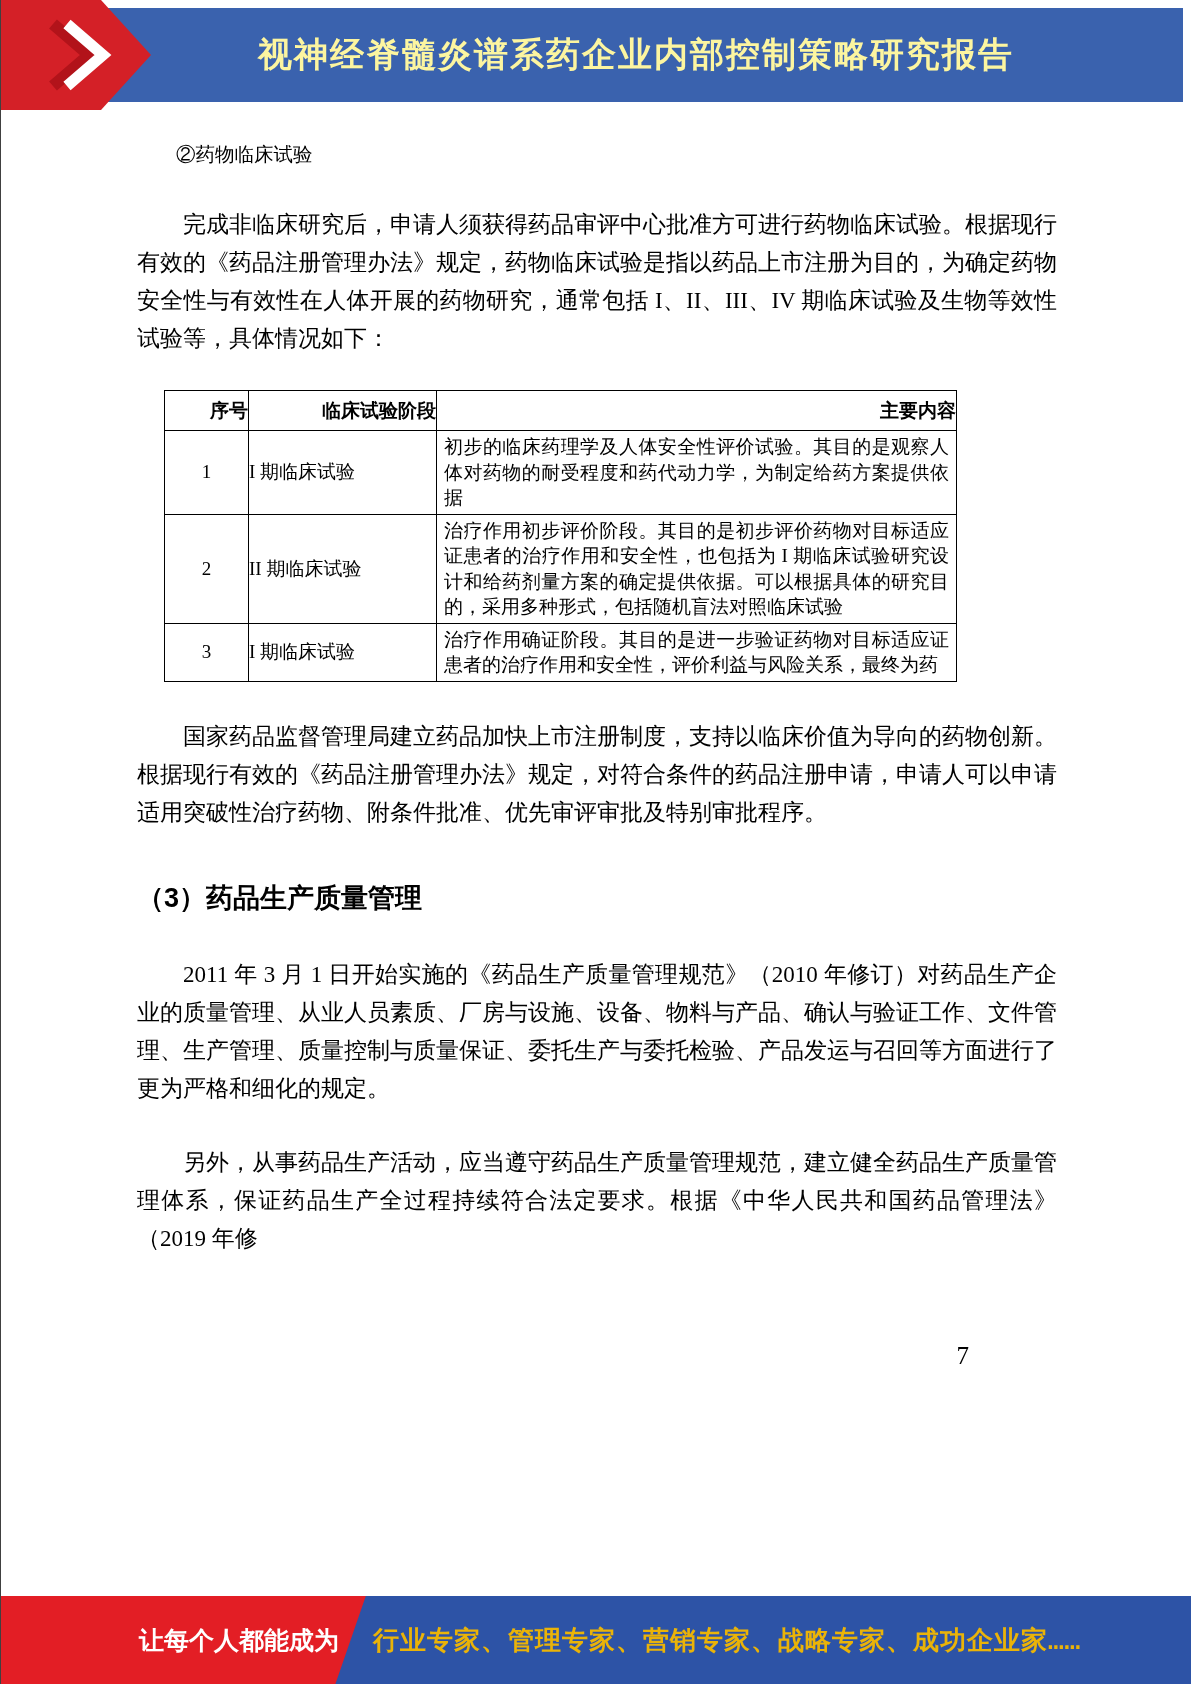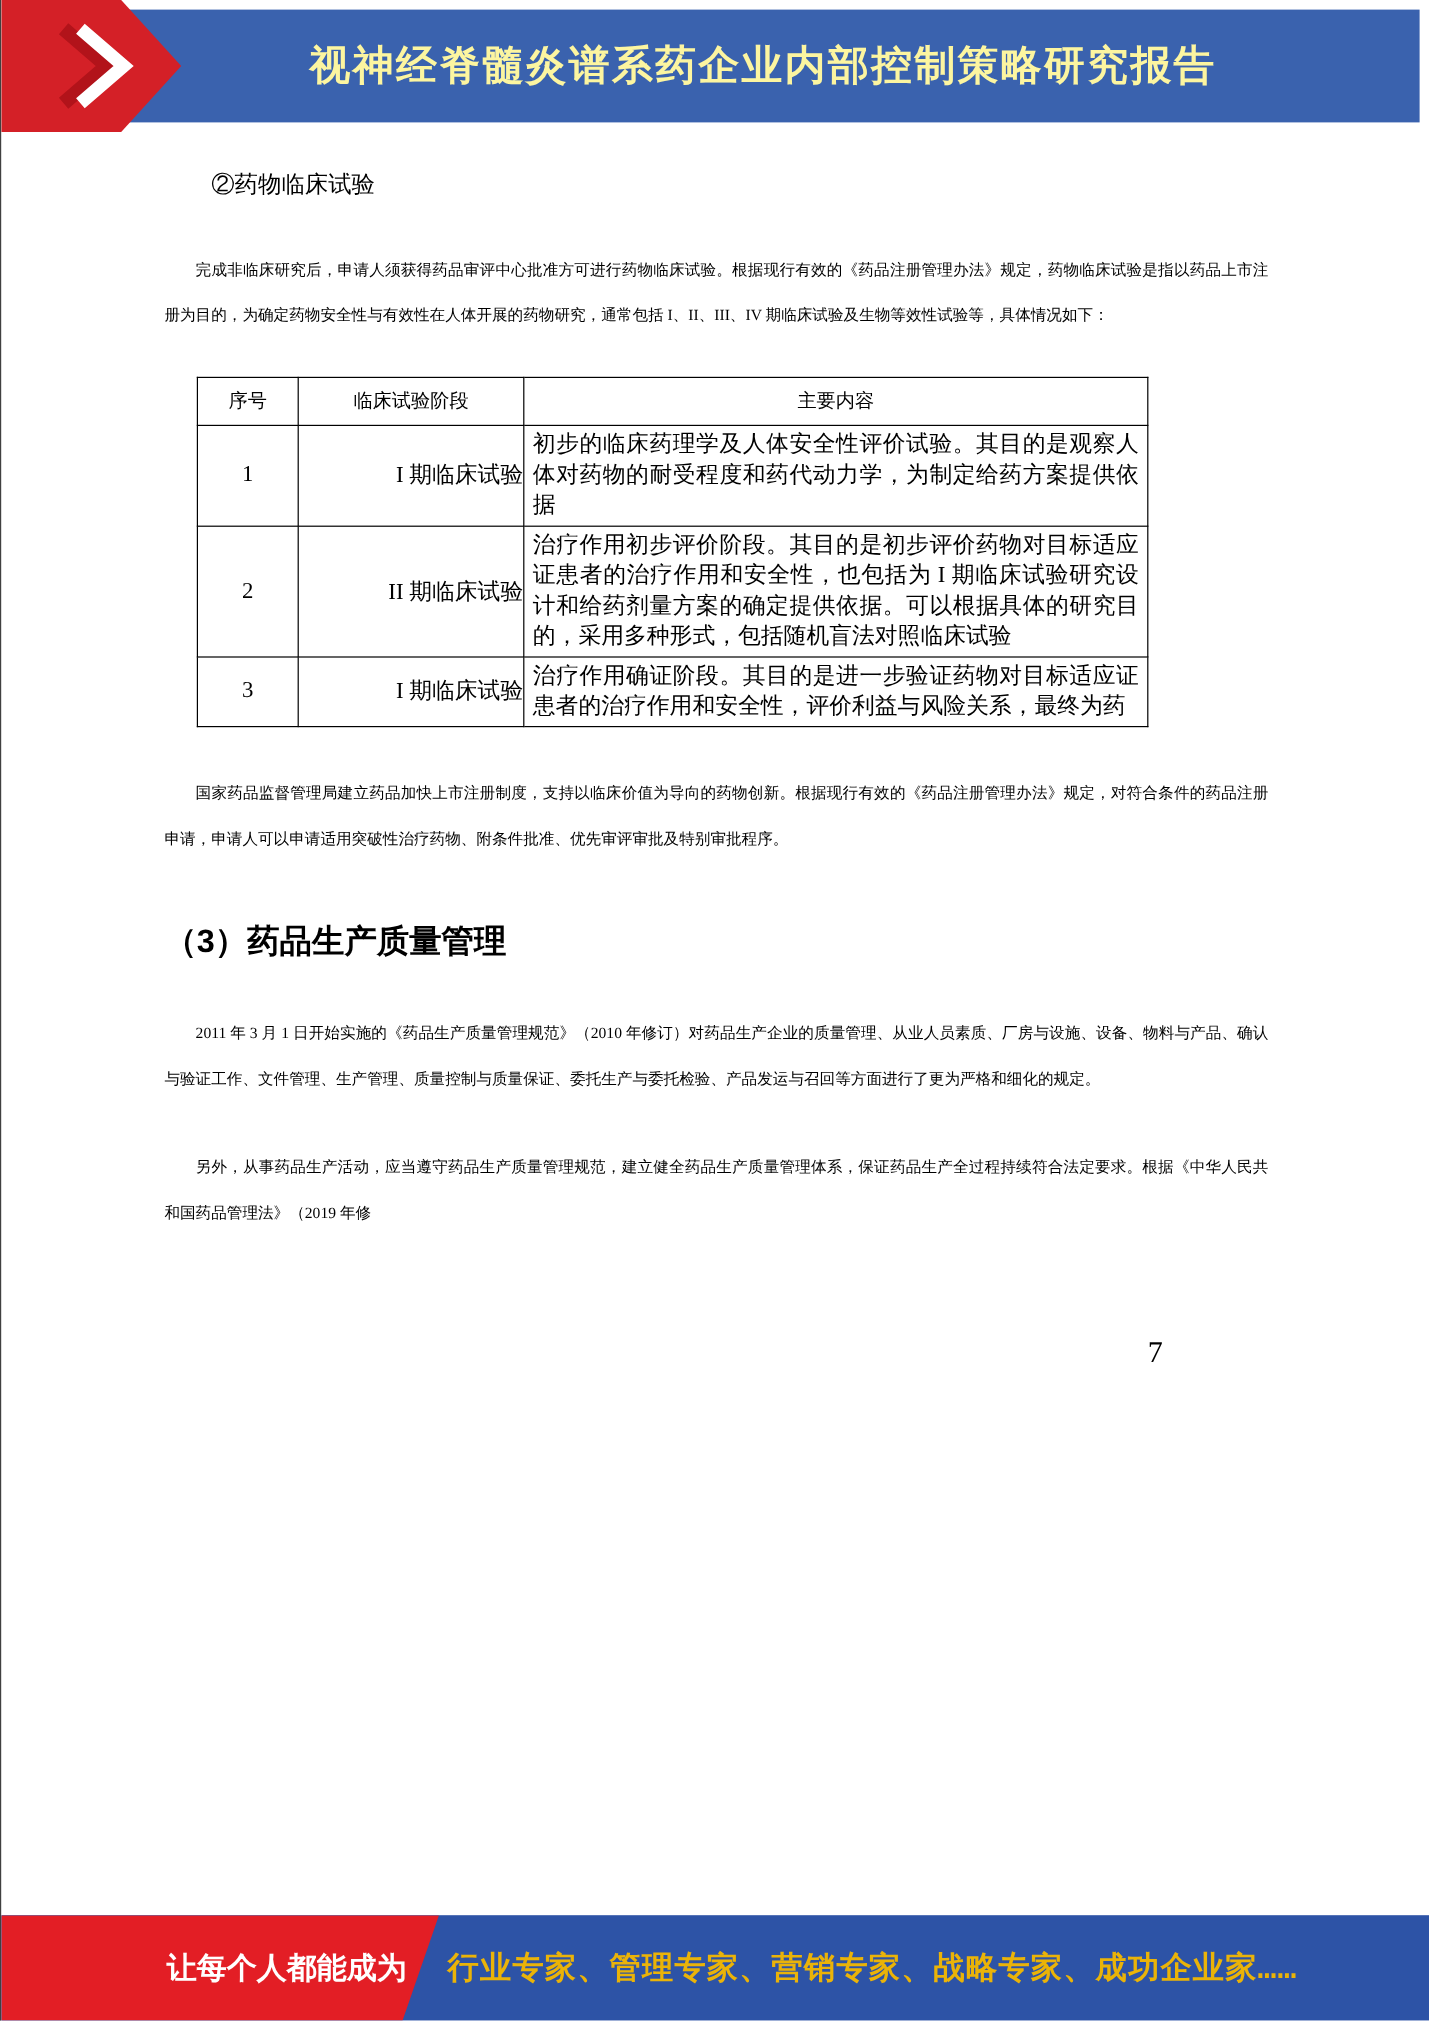--- a/index.html
+++ b/index.html
@@ -30,21 +30,21 @@
     white-space:nowrap;
   }
   .header-arrow {
     position:absolute; top:0; left:0; width:152px; height:110px;
   }
   
   .content {
     position:absolute; top:110px; left:136px; width:920px;
   }
   .para {
-    font-size:13px;
+    font-size:23px;
     line-height:38px;
     text-align:justify;
     text-indent:2em;
     margin-top:36px;
   }
   .sub-heading {
     font-size:19.5px;
     line-height:30px;
     text-indent:2em;
     margin-top:30px;
@@ -61,27 +61,27 @@
     margin-top:32px;
     margin-left:27px;
     width:792px;
     table-layout:fixed;
   }
   table.ct th, table.ct td {
     border:1.5px solid #000;
   }
   table.ct th {
     font-family:"Liberation Sans", sans-serif;
-    font-weight:normal;
-    font-size:16px;
+    font-weight:bold;
+    font-size:19px;
     height:40px;
-    text-align:center;
+    text-align:right;
   }
   table.ct td.c-no   { width:84px;  text-align:center; font-size:19px; }
-  table.ct td.c-stage{ width:188px; text-align:right; font-size:19px; }
+  table.ct td.c-stage{ width:188px; text-align:left; font-size:19px; }
   table.ct td.c-desc {
     width:520px;
     font-size:19px;
     line-height:25.5px;
     text-align:justify;
     padding:3px 7px;
     vertical-align:top;
   }
   
   .page-number {

